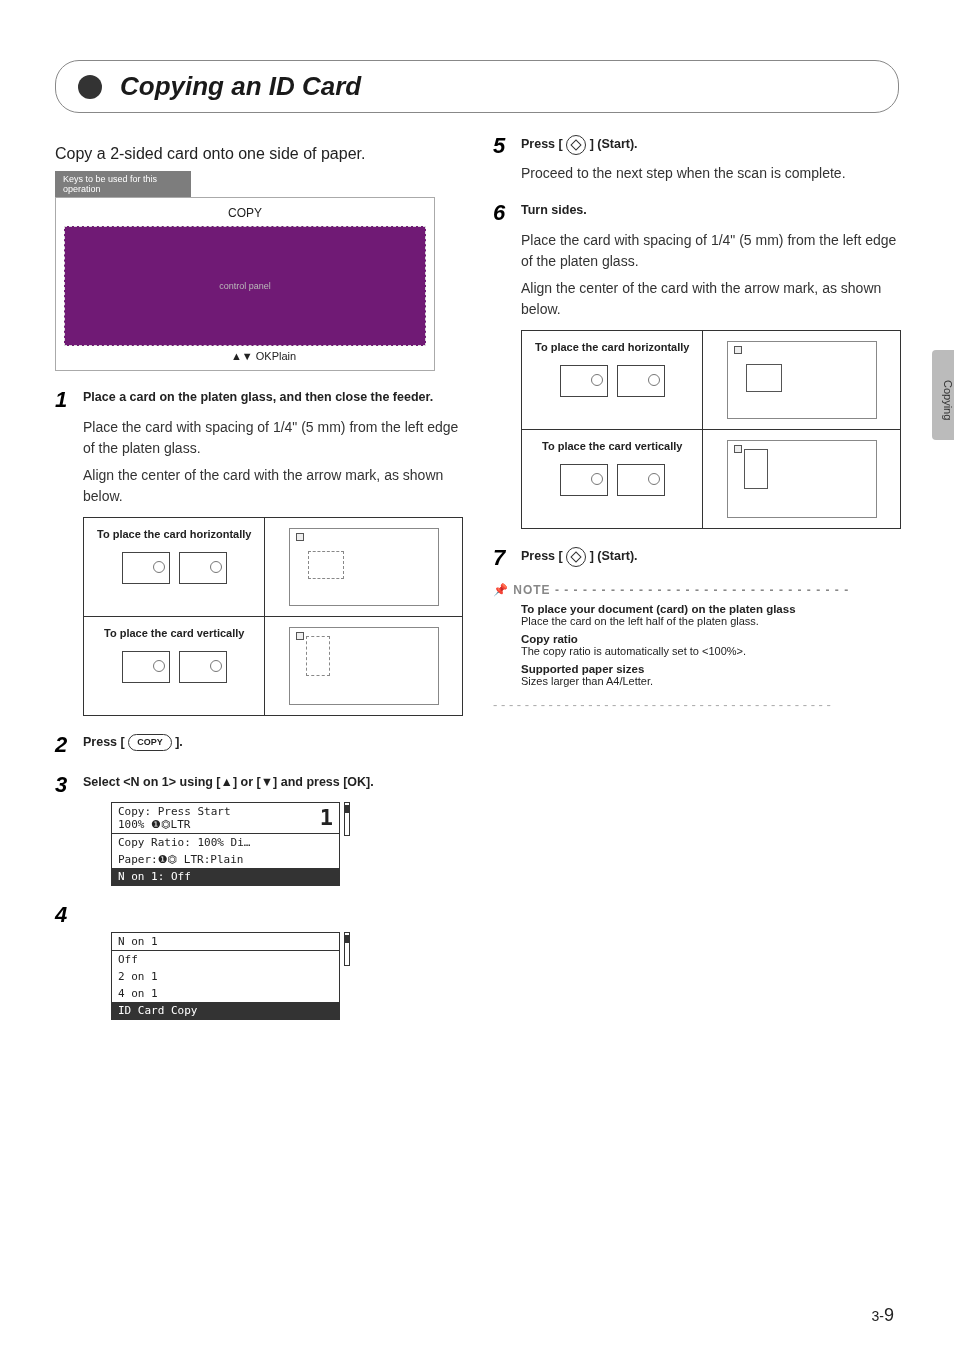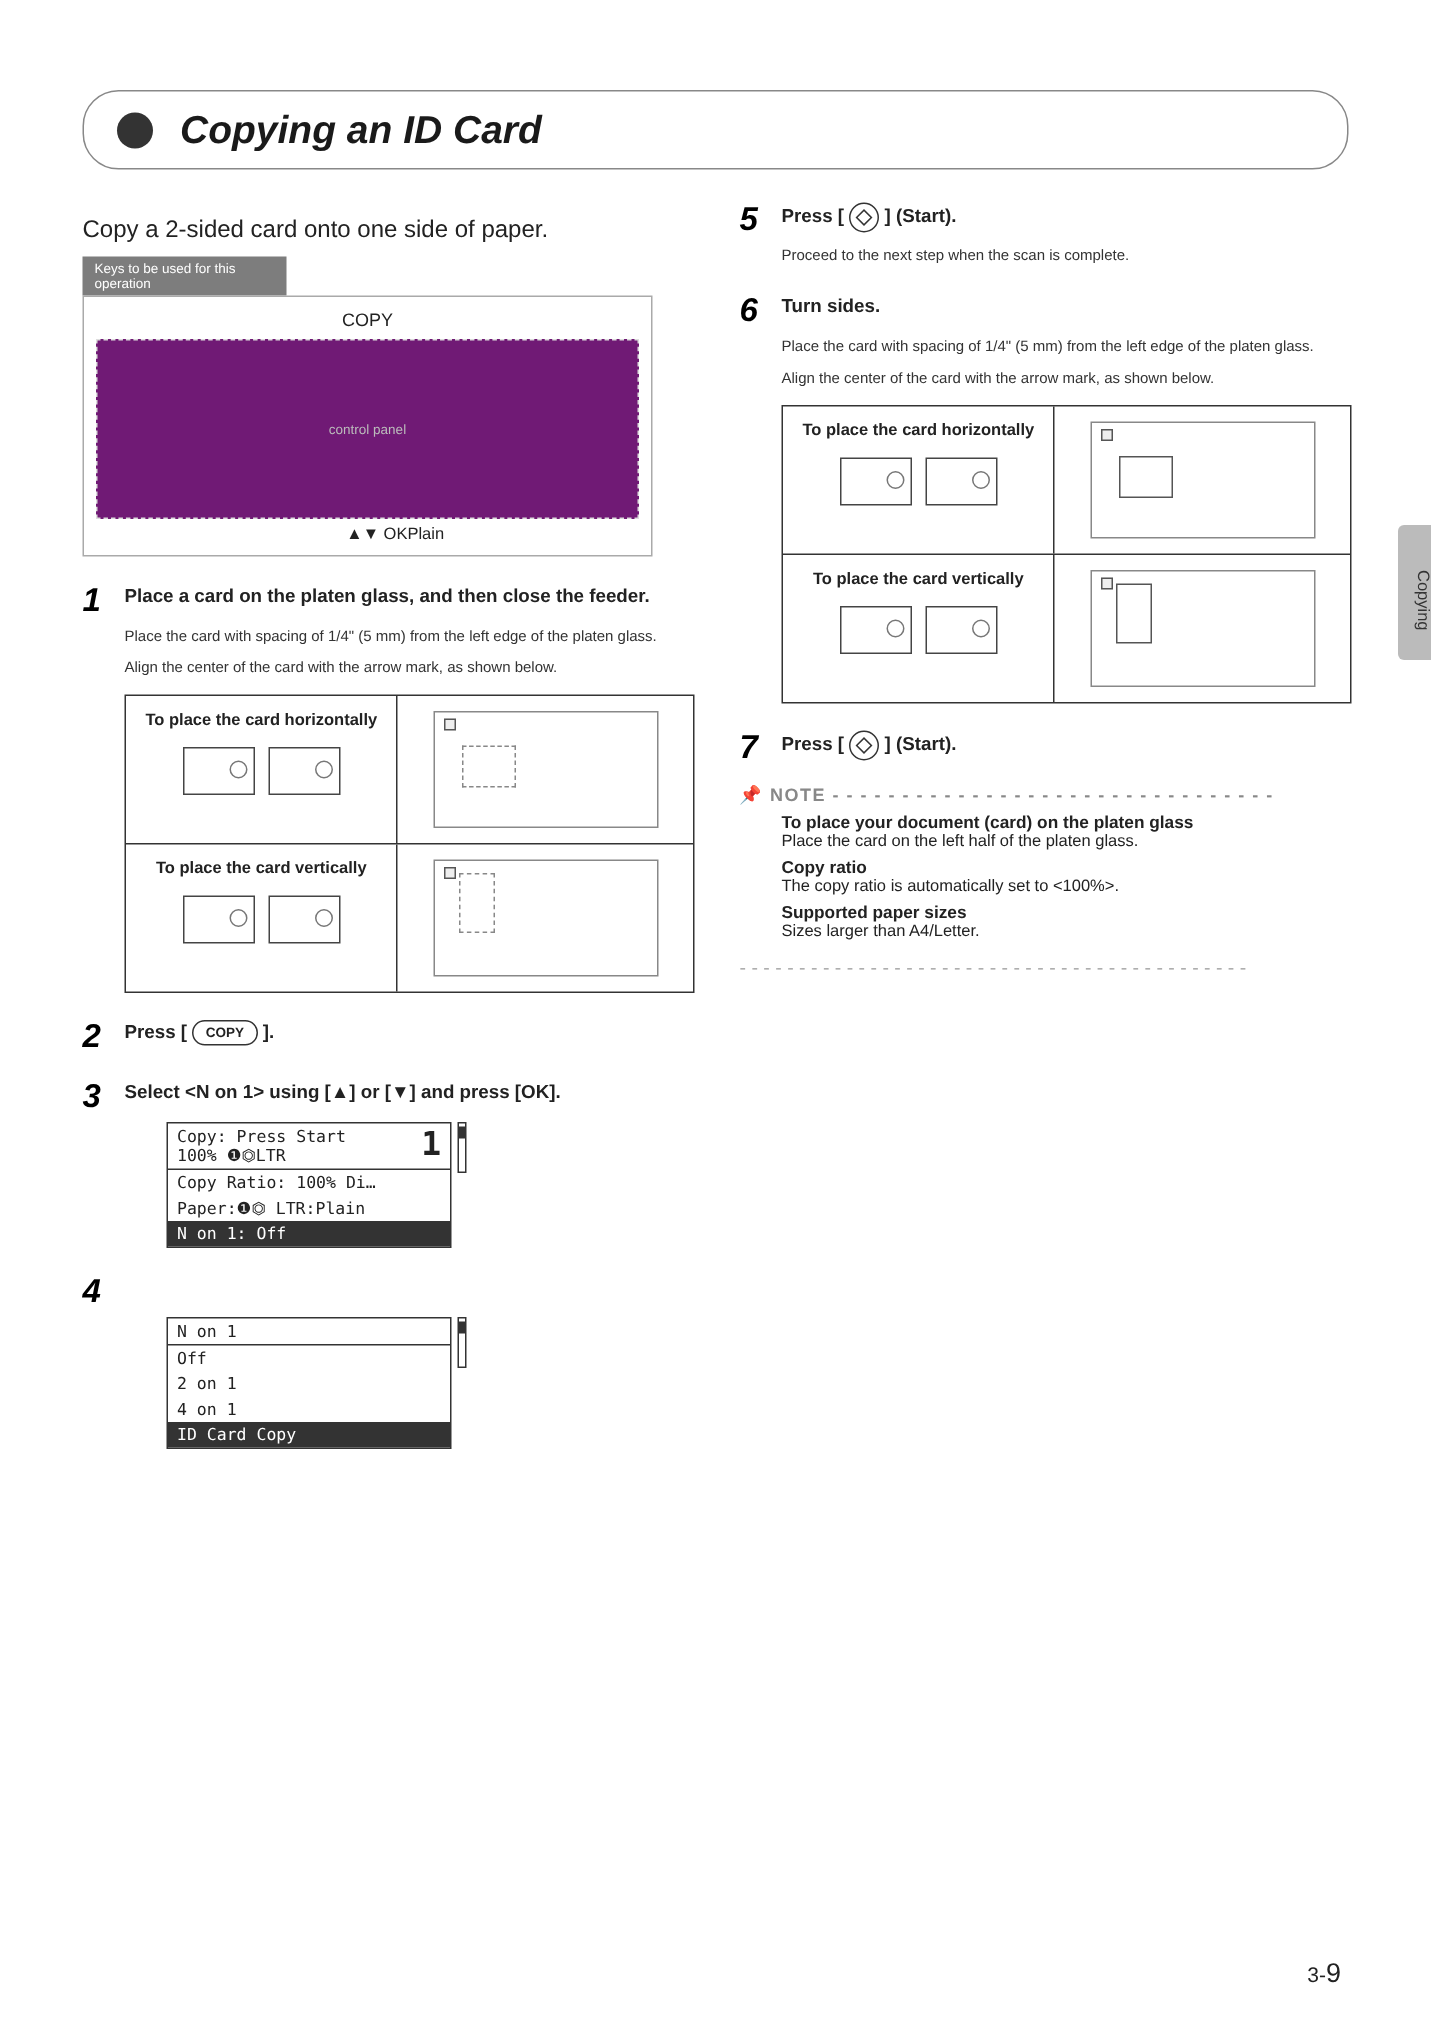--- a/index.html
+++ b/index.html
@@ -39,34 +39,34 @@
   }
   .panel-box { border:1px solid #aaa; padding:8px; width:380px; margin-bottom:6px;}
   .panel-box .copy-label { text-align:center; font-size:12px; margin-bottom:6px;}
   .panel-img { height:120px; background:#701a75; border:1px dashed #ddd; display:flex; align-items:center; justify-content:center; color:#bbb; font-size:9px;}
   .panel-footer { display:flex; justify-content:center; font-size:11px; padding:4px 8px 0 8px;margin-left:37px;}
   .columns { display:flex; gap:30px; }
   .col { flex:1; }
   .step { display:flex; gap:10px; margin:18px 0 6px 0; }
   .step-num { font-size:22px; font-weight:800; color:#000; font-style:italic; width:18px; flex-shrink:0; line-height:1;}
   .step-head { font-size:12.5px; font-weight:700; line-height:1.4; }
-  .step-body { font-size:10px; color:#333; margin-left:28px; line-height:1.5; margin-top:6px;}
+  .step-body { font-size:14px; color:#333; margin-left:28px; line-height:1.5; margin-top:6px;}
   .card-table { border:1px solid #333; width:380px; margin:10px 0 10px 28px; border-collapse:collapse;}
   .card-table-r { border:1px solid #333; width:380px; margin:10px 0 10px 28px; border-collapse:collapse;}
   .card-row { display:flex; border-top:1px solid #333;}
   .card-row:first-child { border-top:none;}
   .card-cell-l { width:48%; border-right:1px solid #333; padding:10px; text-align:center; font-size:11px; font-weight:700;}
   .card-cell-r { flex:1; padding:10px; display:flex; align-items:center; justify-content:center;}
   .id-card { width:48px; height:32px; border:1.5px solid #444; display:inline-block; position:relative; margin:0 3px;}
   .id-card::after { content:""; position:absolute; right:4px; top:8px; width:10px; height:10px; border:1px solid #777; border-radius:50%;}
   .platen { width:150px; height:78px; border:1px solid #888; position:relative; background:#fff;}
   .platen .corner { position:absolute; left:6px; top:4px; width:8px; height:8px; border:1px solid #555; background:#eee;}
   .platen .cardph { position:absolute; left:18px; top:22px; width:36px; height:28px; border:1px dashed #888;}
   .platen .cardph.v { width:24px; height:40px; top:8px; left:16px;}
-  .menu-box { width:190px; border:1px solid #333; margin-left:28px; font-family: monospace; font-size:11px;}
+  .menu-box { width:229px; border:1px solid #333; margin-left:28px; font-family: monospace; font-size:11px;}
   .menu-box .mrow { padding:2px 6px;}
   .menu-box .hdr { display:flex; justify-content:space-between; border-bottom:1px solid #333;}
   .menu-box .sel { background:#333; color:#fff;}
   .menu-box .big1 { font-size:22px; font-weight:700;}
   .key { display:inline-block; border:1px solid #333; border-radius:10px; padding:1px 8px; font-size:9px; vertical-align:middle;}
   .startcircle { display:inline-flex; width:20px; height:20px; border:1px solid #333; border-radius:50%; align-items:center; justify-content:center; vertical-align:middle;}
   .startcircle .dia { width:8px; height:8px; transform:rotate(45deg); border:1px solid #333;}
   .note-hdr { color:#888; font-size:12px; font-weight:700; letter-spacing:1px; margin-top:14px;}
   .note-block { margin-left:28px; font-size:11px; margin-top:6px;}
   .note-block b { display:block; font-size:11.5px; margin-top:6px;}

